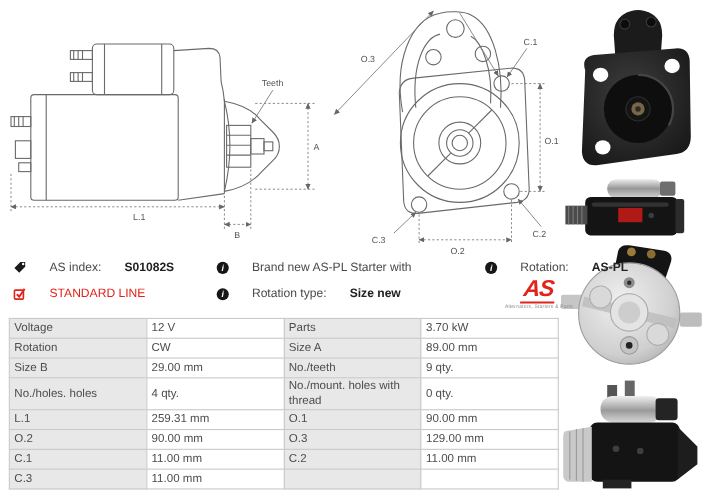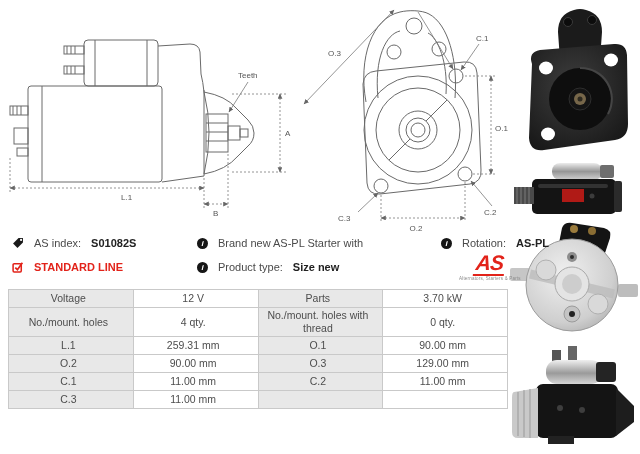--- a/index.html
+++ b/index.html
@@ -4,38 +4,38 @@
 <style>
   * { margin:0; padding:0; box-sizing:border-box; }
   html,body { background:#ffffff; font-family:"Liberation Sans", sans-serif; }
   .page { position:relative; width:640px; height:454px; background:#fff; overflow:hidden; }
   .abs { position:absolute; }
 
   
   svg text { font-family:"Liberation Sans", sans-serif; font-size:8px; fill:#555; }
 
   
-  .info-item { position:absolute; display:flex; align-items:center; gap:10px;
+  .info-item { position:absolute; display:flex; align-items:center; gap:21px;
                font-size:11px; color:#4a4a4a; white-space:nowrap; }
   .info-item b { color:#222; }
-  .red-bold { color:var(--red,#e2231a); font-weight:bold; }
+  .red-bold { color:var(--red,#e2231a); font-weight:normal; }
   .icon-info { width:11px; height:11px; border-radius:50%; background:#161616; color:#fff;
                font-size:8px; font-weight:bold; font-style:italic; flex:0 0 auto;
                display:inline-flex; align-items:center; justify-content:center; }
   .as-logo { position:absolute; text-align:center; line-height:1; }
   .as-logo .mark { font-size:21px; font-weight:bold; font-style:italic; letter-spacing:-1px;
                    color:var(--red,#e2231a); transform:skewX(-6deg); display:inline-block;
                    border-bottom:2px solid var(--red,#e2231a); padding:0 2px 1px 2px; }
   .as-logo .tagline { font-size:4.5px; color:#8a8a8a; margin-top:1px; letter-spacing:.2px; }
 
   
   .spec-table { position:absolute; left:8px; top:289px; }
   .spec-table table { border-collapse:collapse; width:500px; table-layout:fixed;
                       font-size:10.5px; color:#4d4d4d; }
-  .spec-table td { border:1px solid #c9c9c9; text-align:center; padding:1px 9px 1px 4px;
+  .spec-table td { border:1px solid #c9c9c9; text-align:left; padding:1px 9px 1px 4px;
                    width:25%; vertical-align:middle; line-height:1.25; }
   .spec-table td.lbl { background:#e8e8e8; }
   .spec-table tr { height:18px; }
   .spec-table tr.tall { height:28px; }
 </style>
 </head>
 <body>
 
 <div class="page">
 
@@ -255,21 +255,21 @@
     </svg>
     <span class="red-bold">STANDARD LINE</span>
   </div>
 
   <div class="info-item" style="left:197px;top:237px">
     <span class="icon-info">i</span>
     <span>Brand new AS-PL Starter with</span>
   </div>
   <div class="info-item" style="left:197px;top:261px">
     <span class="icon-info">i</span>
-    <span>Product type:</span>
+    <span>Rotation type:</span>
     <b>Size new</b>
   </div>
 
   <div class="info-item" style="left:441px;top:237px">
     <span class="icon-info">i</span>
     <span>Rotation:</span>
     <b>AS-PL</b>
   </div>
   <div class="as-logo" style="left:459px;top:252px">
     <span class="mark">AS</span>
@@ -278,22 +278,34 @@
 
   <div class="spec-table">
     <table>
       <tbody>
           <tr>
             <td class="lbl">Voltage</td>
             <td class="val">12 V</td>
             <td class="lbl">Parts</td>
             <td class="val">3.70 kW</td>
           </tr>
+          <tr>
+            <td class="lbl">Rotation</td>
+            <td class="val">CW</td>
+            <td class="lbl">Size A</td>
+            <td class="val">89.00 mm</td>
+          </tr>
+          <tr>
+            <td class="lbl">Size B</td>
+            <td class="val">29.00 mm</td>
+            <td class="lbl">No./teeth</td>
+            <td class="val">9 qty.</td>
+          </tr>
           <tr class="tall">
-            <td class="lbl">No./mount. holes</td>
+            <td class="lbl">No./holes. holes</td>
             <td class="val">4 qty.</td>
             <td class="lbl">No./mount. holes with thread</td>
             <td class="val">0 qty.</td>
           </tr>
           <tr>
             <td class="lbl">L.1</td>
             <td class="val">259.31 mm</td>
             <td class="lbl">O.1</td>
             <td class="val">90.00 mm</td>
           </tr>

